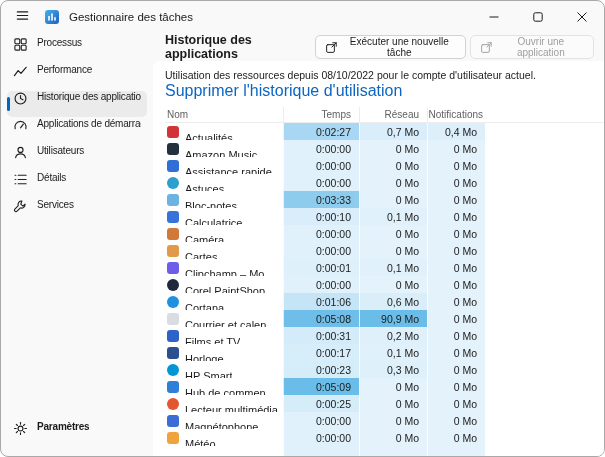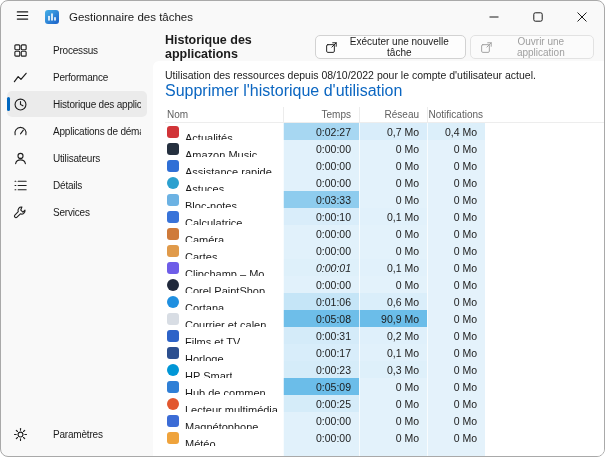--- a/index.html
+++ b/index.html
@@ -15,29 +15,29 @@
   .app-logo { width:16px; height:16px; display:flex; }
   .app-logo svg { width:16px; height:16px; }
   .tb-title { font-size:11.5px; }
   .win-controls { margin-left:auto; display:flex; height:100%; }
   .win-btn { width:44px; height:100%; display:flex; align-items:center; justify-content:center; }
 
   
   .layout { display:flex; height:calc(100% - 32px); }
 
   .sidebar { width:152px; flex:none; display:flex; flex-direction:column; padding:4px 6px 8px 6px; }
-  .side-item { display:flex; align-items:center; gap:25px; height:26px; padding:0 6px;
+  .side-item { display:flex; gap:9px; height:26px; padding:0 6px;
                border-radius:5px; position:relative; margin-bottom:1px; cursor:default; }
   .side-item.selected { background:#ebebeb; }
   .side-item.selected::before { content:""; position:absolute; left:0; top:6px; bottom:6px;
                width:3px; border-radius:2px; background:#0067c0; }
   .side-icon { width:15px; height:15px; flex:none; display:flex; }
   .side-icon svg { width:15px; height:15px; display:block; }
   .side-label { font-size:10px; letter-spacing:-0.2px; white-space:nowrap; overflow:hidden; }
-  .settings { margin-top:auto; }
+  .settings { margin-top:auto;font-weight:bold; }
 
   .main { flex:1; min-width:0; display:flex; flex-direction:column; }
   .main-header { height:28px; display:flex; align-items:center; padding:0 10px 0 12px; }
   .page-title { font-size:12.5px; font-weight:700; }
   .header-actions { margin-left:auto; display:flex; gap:4px; }
   .btn { display:flex; align-items:center; gap:5px; height:24px; padding:0 9px;
          background:#fdfdfd; border:1px solid #d2d2d2; border-radius:5px;
          font-size:10px; font-family:inherit; color:#1b1b1b; }
   .btn.disabled { color:#9f9f9f; background:#fbfbfb; border-color:#e2e2e2; }
   .btn-icon { display:flex; }
@@ -336,21 +336,21 @@
     </div>
     <div class="c-val c-cpu" style="background: rgb(225, 241, 251);">0:00:00</div>
     <div class="c-val c-net" style="background: rgb(227, 242, 251);">0 Mo</div>
     <div class="c-val c-notif" style="background: rgb(228, 242, 251);">0 Mo</div>
   </div>
               <div class="row">
     <div class="c-name">
       <span class="app-icon" style="background: rgb(110, 93, 232);"></span>
       <span class="app-label">Clipchamp – Montage ...</span>
     </div>
-    <div class="c-val c-cpu" style="background: rgb(222, 240, 250); font-style: italic;">0:00:01</div>
+    <div class="c-val c-cpu" style="background: rgb(222, 240, 250);">0:00:01</div>
     <div class="c-val c-net" style="background: rgb(225, 241, 251);">0,1 Mo</div>
     <div class="c-val c-notif" style="background: rgb(228, 242, 251);">0 Mo</div>
   </div>
               <div class="row">
     <div class="c-name">
       <span class="app-icon" style="background: rgb(32, 41, 60); border-radius: 50%;"></span>
       <span class="app-label">Corel PaintShop Pro</span>
     </div>
     <div class="c-val c-cpu" style="background: rgb(225, 241, 251);">0:00:00</div>
     <div class="c-val c-net" style="background: rgb(227, 242, 251);">0 Mo</div>

